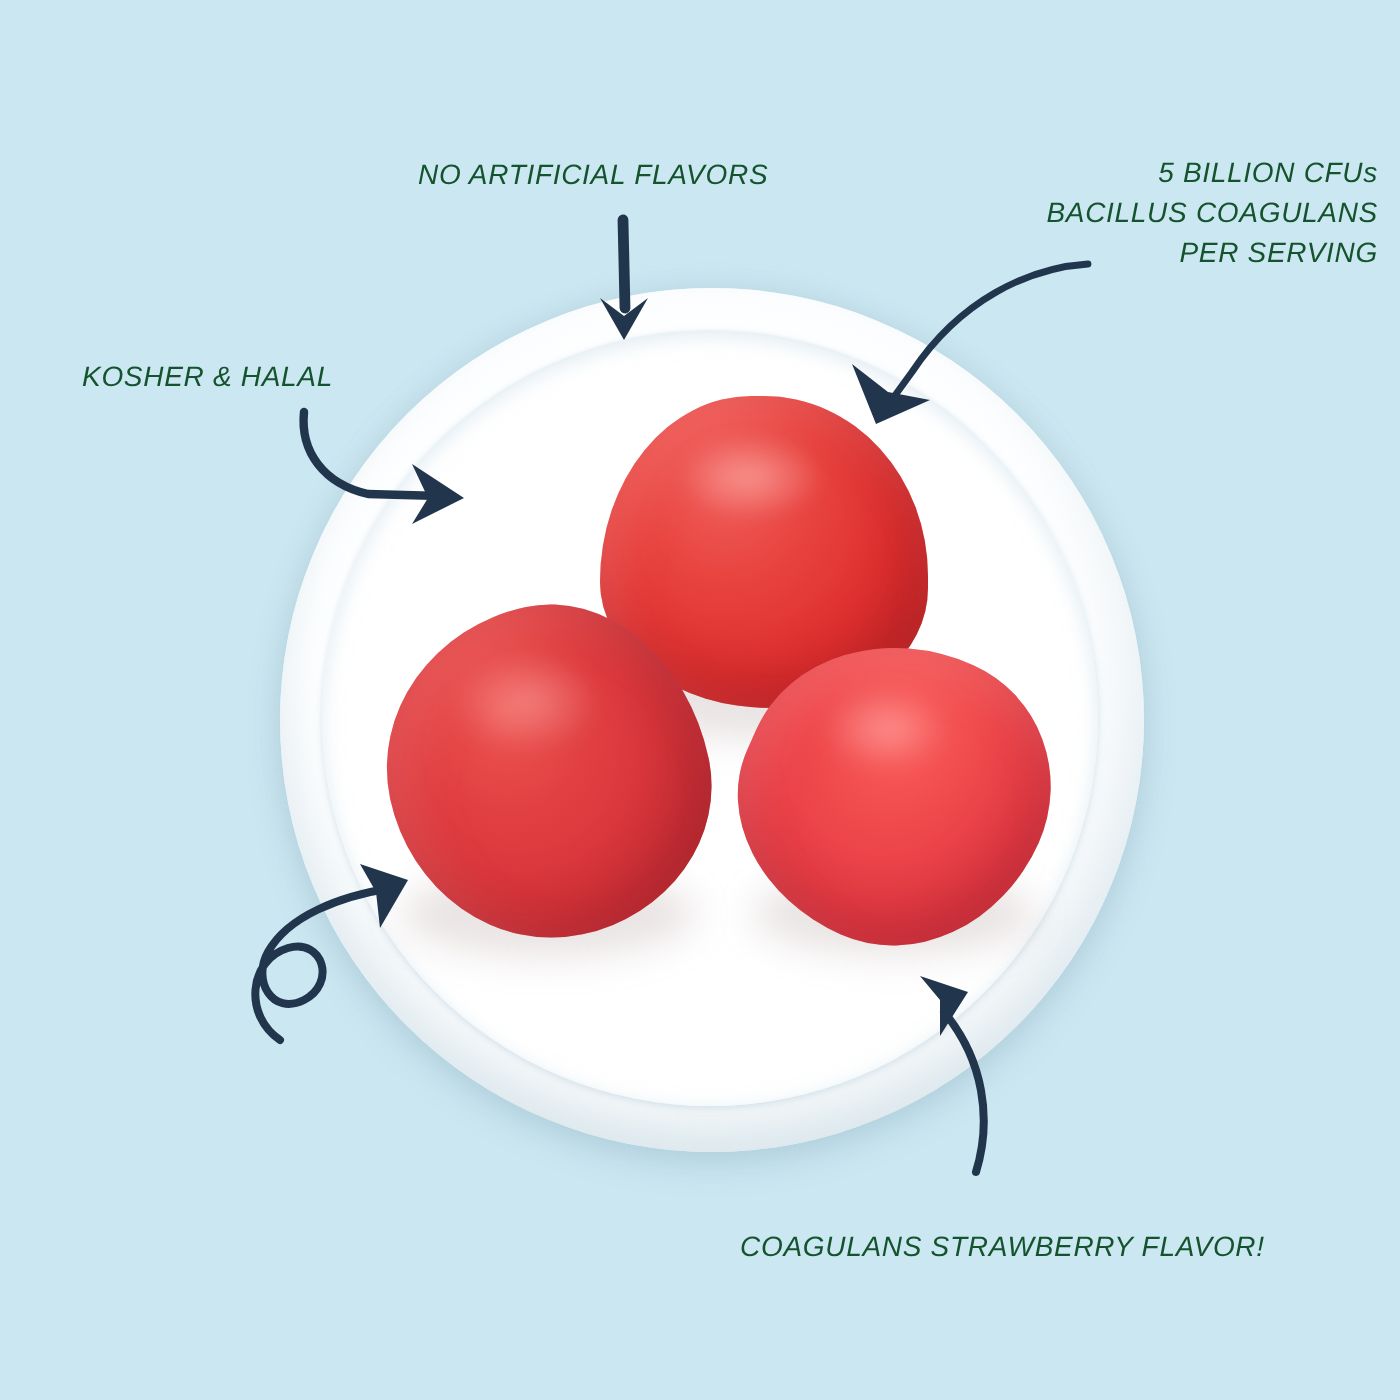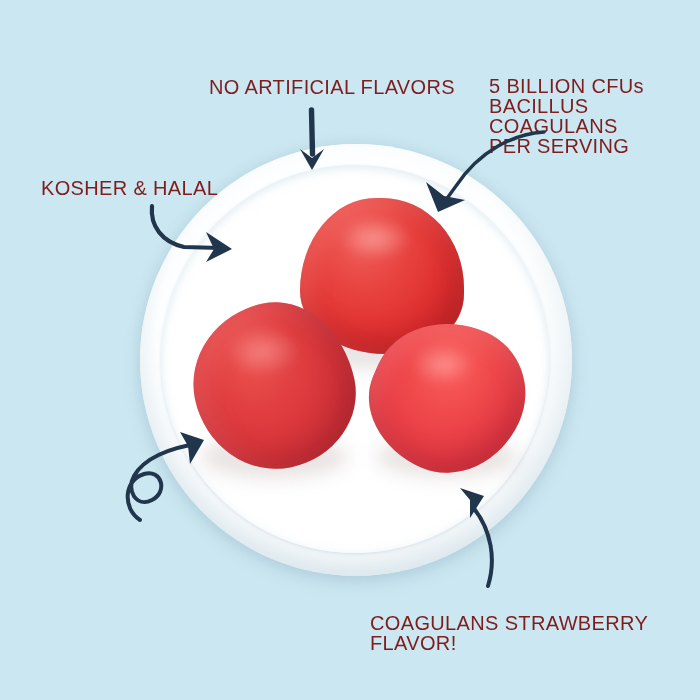--- a/index.html
+++ b/index.html
@@ -145,30 +145,31 @@
     left: 26%; top: 14%;
     width: 42%; height: 28%;
     border-radius: 50%;
     background: radial-gradient(ellipse at 50% 50%, rgba(255,190,190,0.50) 0%, rgba(255,190,190,0.0) 72%);
     filter: blur(5px);
   }
 
   
   .label {
     position: absolute;
-    color: #7f1d1d;
+    color: #14532d;
     font-family: "Liberation Sans", sans-serif;
-    font-size: 20px;
+    font-size: 14px;
     letter-spacing: 0.35px;
     line-height: 20px;
     white-space: pre-line;
+    font-style: italic;
   }
 
   #label-no-artificial { left: 209px; top: 77px; }
-  #label-cfu { left: 489px; top: 76px; text-align: left; width: 200px; }
+  #label-cfu { left: 489px; top: 76px; text-align: right; width: 200px; }
   #label-kosher { left: 41px;  top: 178px; }
   #label-tapioca { left: 40px; top: 532px; }
   #label-strawberry { left: 370px; top: 613px; }
 
   
   .arrow-svg {
     position: absolute;
     overflow: visible;
     pointer-events: none;
   }

